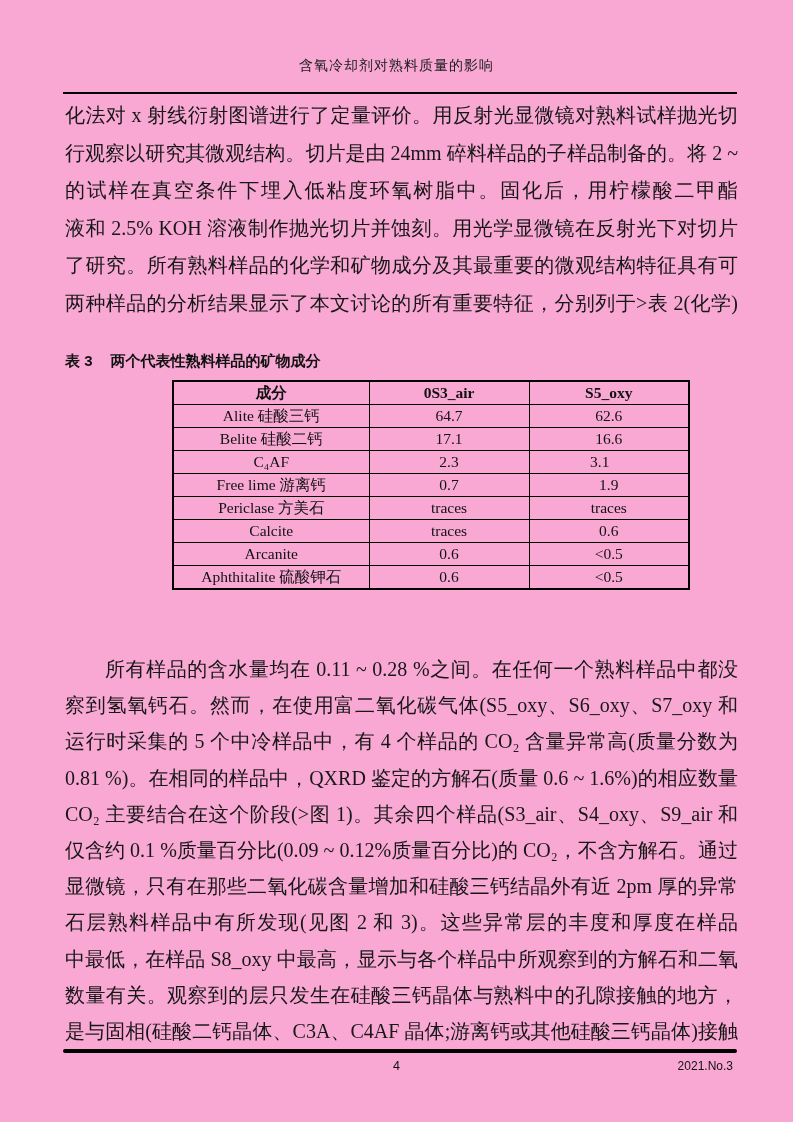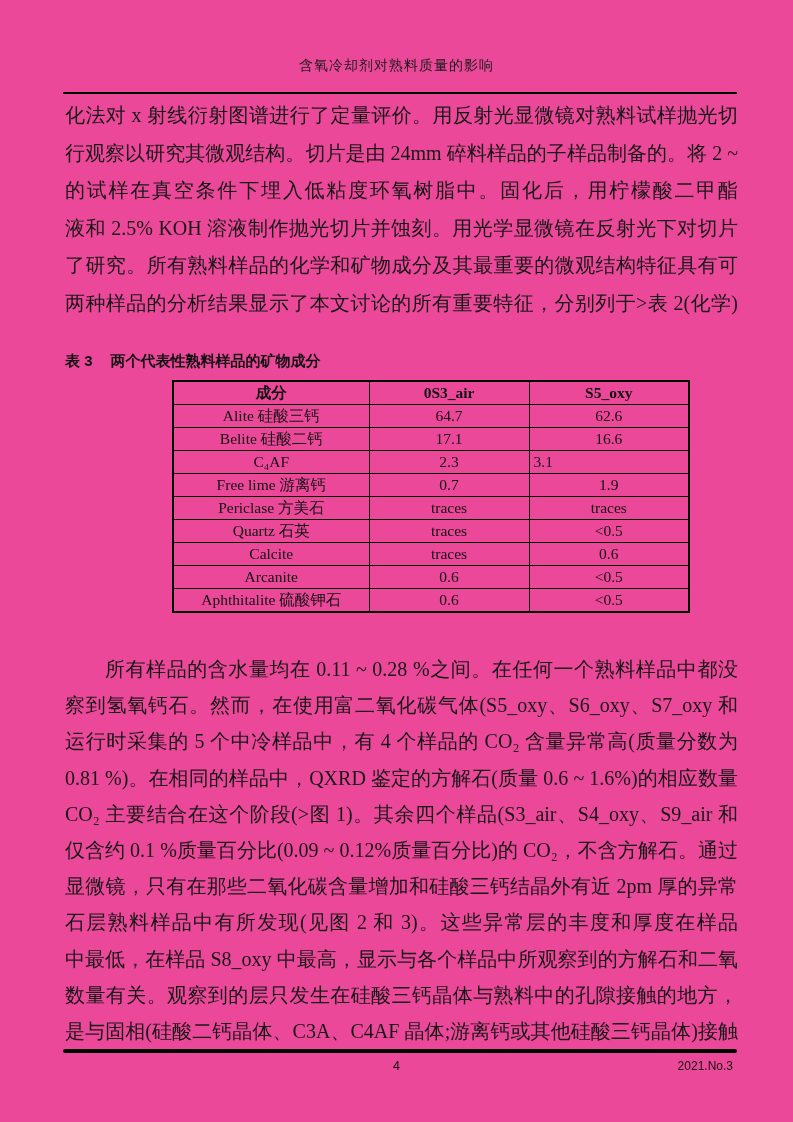--- a/index.html
+++ b/index.html
@@ -2,21 +2,21 @@
 <html><head>
 <meta charset="utf-8">
 <style>
   * { margin: 0; padding: 0; box-sizing: border-box; }
   html, body { background: #e8e8e8; }
   .page {
     position: relative;
     width: 793px;
     height: 1122px;
     margin: 0 auto;
-    background: #ec4899;
+    background: #f9a8d4;
     color: #161616;
     font-family: "Liberation Serif", "DejaVu Serif", serif;
     overflow: hidden;
   }
   
   .header-title {
     position: absolute;
     top: 57px; left: 0; right: 0;
     text-align: center;
     font-size: 14px;
@@ -74,21 +74,21 @@
     border: 1.5px solid #000;
     text-align: center;
     vertical-align: middle;
     height: 22px;
     line-height: 22px;
     padding: 0 4px;
     overflow: hidden;
     white-space: nowrap;
   }
   .mineral-table th { font-weight: bold; }
-  .mineral-table td.cell-right { text-align: left; padding-right: 22px; }
+  .mineral-table td.cell-right { text-align: center; padding-right: 22px; }
   
   .footer-rule {
     position: absolute;
     top: 1049px; left: 63px; right: 56px;
     height: 4px;
     background: #000;
     border-radius: 2px;
   }
   .footer-page {
     position: absolute;
@@ -156,25 +156,20 @@
     </tr>
     <tr>
       <td>Free lime 游离钙</td>
       <td>0.7</td>
       <td>1.9</td>
     </tr>
     <tr>
       <td>Periclase 方美石</td>
       <td>traces</td>
       <td>traces</td>
-    </tr>
-    <tr>
-      <td>Quartz 石英</td>
-      <td>traces</td>
-      <td>&lt;0.5</td>
     </tr>
     <tr>
       <td>Calcite</td>
       <td>traces</td>
       <td>0.6</td>
     </tr>
     <tr>
       <td>Arcanite</td>
       <td>0.6</td>
       <td>&lt;0.5</td>

